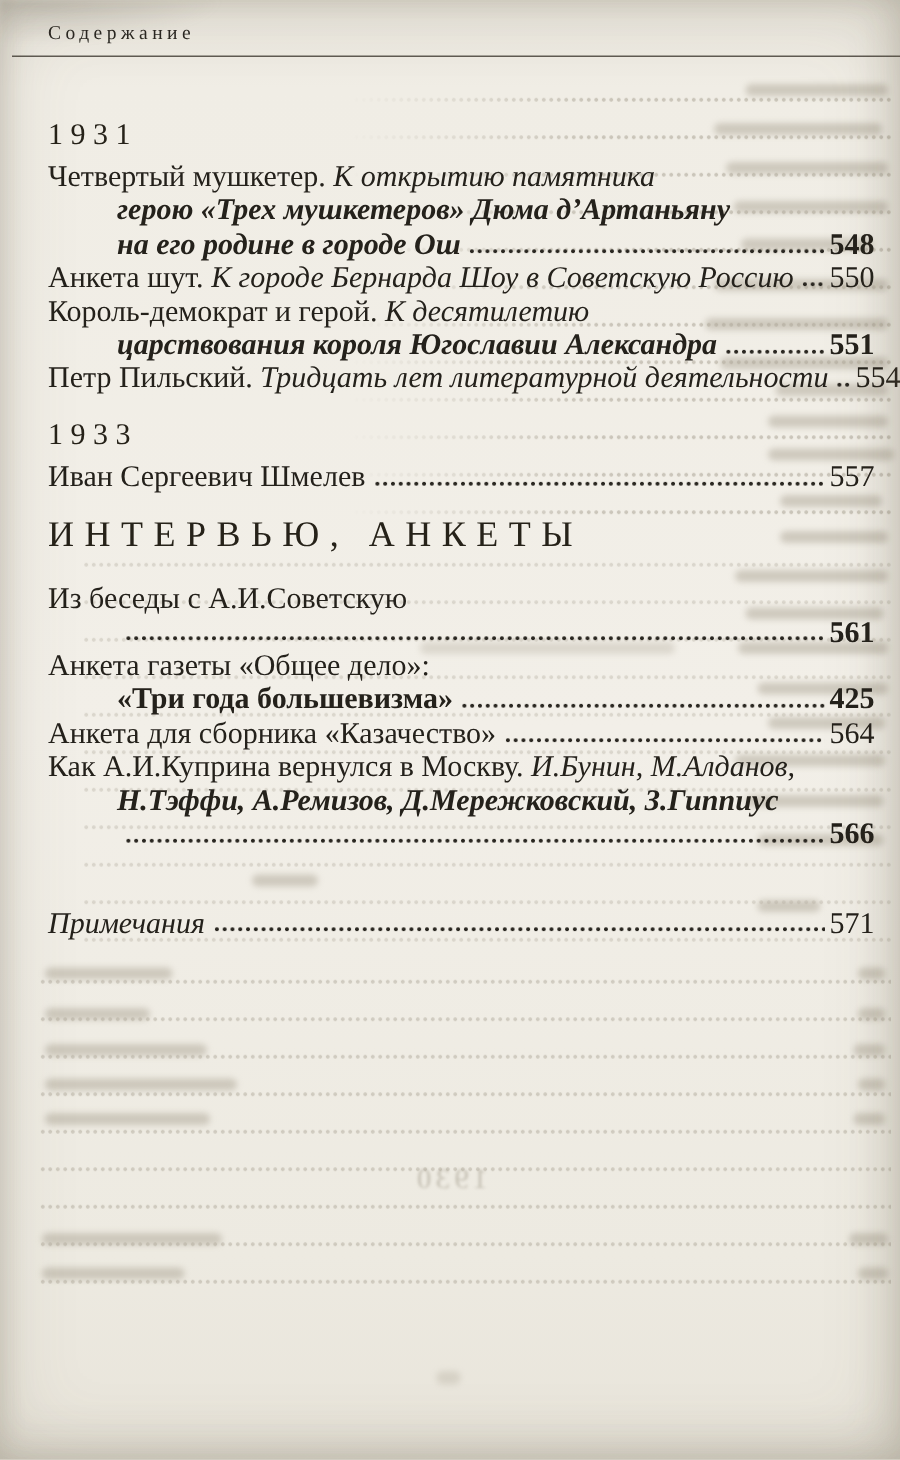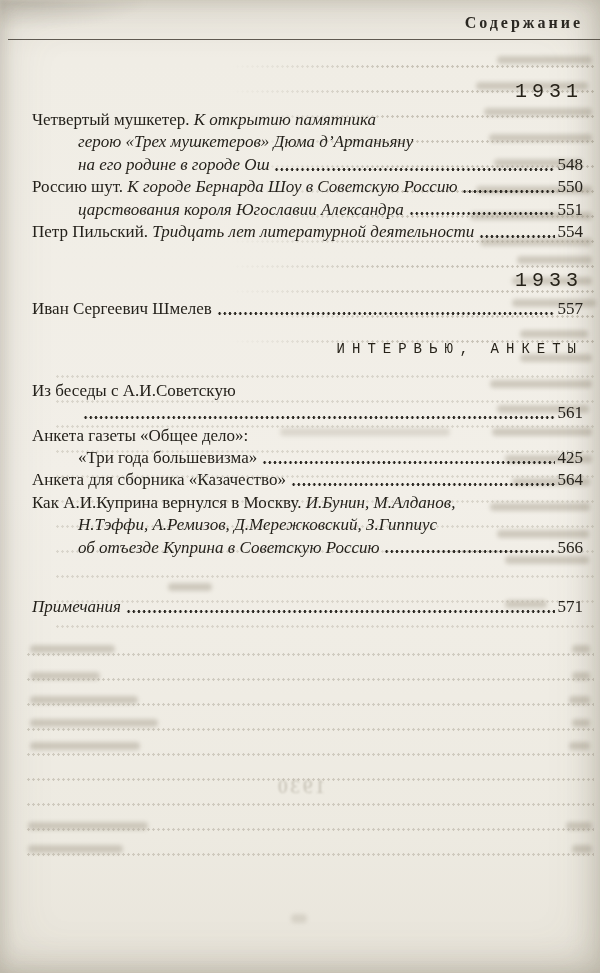--- a/index.html
+++ b/index.html
@@ -22,35 +22,35 @@
   }
   .corner-shade {
     position:absolute; top:0; left:0; width:150px; height:30px; pointer-events:none;
     background:radial-gradient(ellipse at 15% 0%, rgba(130,125,113,.28), transparent 70%);
     filter:blur(2px);
   }
 
   .content { position:absolute; left:32px; right:17px; top:0; }
 
   .toc-header {
-    margin:14px 0 0; text-align:right;
-    font-size:16px; font-weight:700; letter-spacing:3px; color:#2a2722;
+    margin:14px 0 0; text-align:left;
+    font-size:13px; font-weight:400; letter-spacing:3px; color:#2a2722;
   }
   .rule { border-top:1.2px solid #5f5a52; margin:7px -22px 0 -24px; }
 
-  .heading { text-align:right; color:#262219;font-family:Liberation Mono, monospace; }
+  .heading { text-align:left; color:#262219; }
   .h-year  { font-size:20px; letter-spacing:5px; line-height:24px; }
-  .h-caps  { font-size:14px; letter-spacing:7px; line-height:26px; }
+  .h-caps  { font-size:24px; letter-spacing:7px; line-height:26px; }
   .hd0 { margin:40px 0 5px; }
-  .hd1 { margin:26px 0 5px; }
+  .hd1 { margin:14px 0 5px; }
   .hd2 { margin:15px 0 18px; }
   .entry.sec-3 { margin-top:37px; }
 
-  .t-line { display:flex; align-items:flex-end; line-height:22.4px; font-size:17px; }
-  .t-line.ind { padding-left:46px; }
+  .t-line { display:flex; align-items:flex-end; line-height:22.4px; font-size:20px; }
+  .t-line.ind { padding-left:46px;font-weight:bold; }
   .seg-wrap { white-space:nowrap; }
   .it { font-style:italic; }
   .leader {
     flex:1 1 auto; min-width:10px; align-self:stretch;
     margin:0 3px 0 5px;
     background-image:radial-gradient(circle, #2a2721 1.15px, transparent 1.5px);
     background-size:5.2px 5.2px;
     background-repeat:repeat-x;
     background-position:left calc(100% - 4.5px);
   }
@@ -148,26 +148,29 @@
             <span class="seg-wrap"><span class="it">герою «Трех мушкетеров» Дюма д’Артаньяну</span></span>
           </div>
           <div class="t-line ind">
             <span class="seg-wrap"><span class="it">на его родине в городе Ош</span></span>
             <span class="leader"></span>
             <span class="pg">548</span>
           </div>
         </div>
         <div class="entry sec-0">
           <div class="t-line">
-            <span class="seg-wrap"><span>Россию шут. </span><span class="it">К городе Бернарда Шоу в Советскую Россию</span></span>
+            <span class="seg-wrap"><span>Анкета шут. </span><span class="it">К городе Бернарда Шоу в Советскую Россию</span></span>
             <span class="leader"></span>
             <span class="pg">550</span>
           </div>
         </div>
         <div class="entry sec-0">
+          <div class="t-line">
+            <span class="seg-wrap"><span>Король-демократ и герой. </span><span class="it">К десятилетию</span></span>
+          </div>
           <div class="t-line ind">
             <span class="seg-wrap"><span class="it">царствования короля Югославии Александра</span></span>
             <span class="leader"></span>
             <span class="pg">551</span>
           </div>
         </div>
         <div class="entry sec-0">
           <div class="t-line">
             <span class="seg-wrap"><span>Петр Пильский. </span><span class="it">Тридцать лет литературной деятельности</span></span>
             <span class="leader"></span>
@@ -210,21 +213,20 @@
           </div>
         </div>
         <div class="entry sec-2">
           <div class="t-line">
             <span class="seg-wrap"><span>Как А.И.Куприна вернулся в Москву. </span><span class="it">И.Бунин, М.Алданов,</span></span>
           </div>
           <div class="t-line ind">
             <span class="seg-wrap"><span class="it">Н.Тэффи, А.Ремизов, Д.Мережковский, З.Гиппиус</span></span>
           </div>
           <div class="t-line ind">
-            <span class="seg-wrap"><span class="it">об отъезде Куприна в Советскую Россию</span></span>
             <span class="leader"></span>
             <span class="pg">566</span>
           </div>
         </div>
         <div class="entry sec-3">
           <div class="t-line">
             <span class="seg-wrap"><span class="it">Примечания</span></span>
             <span class="leader"></span>
             <span class="pg">571</span>
           </div>

